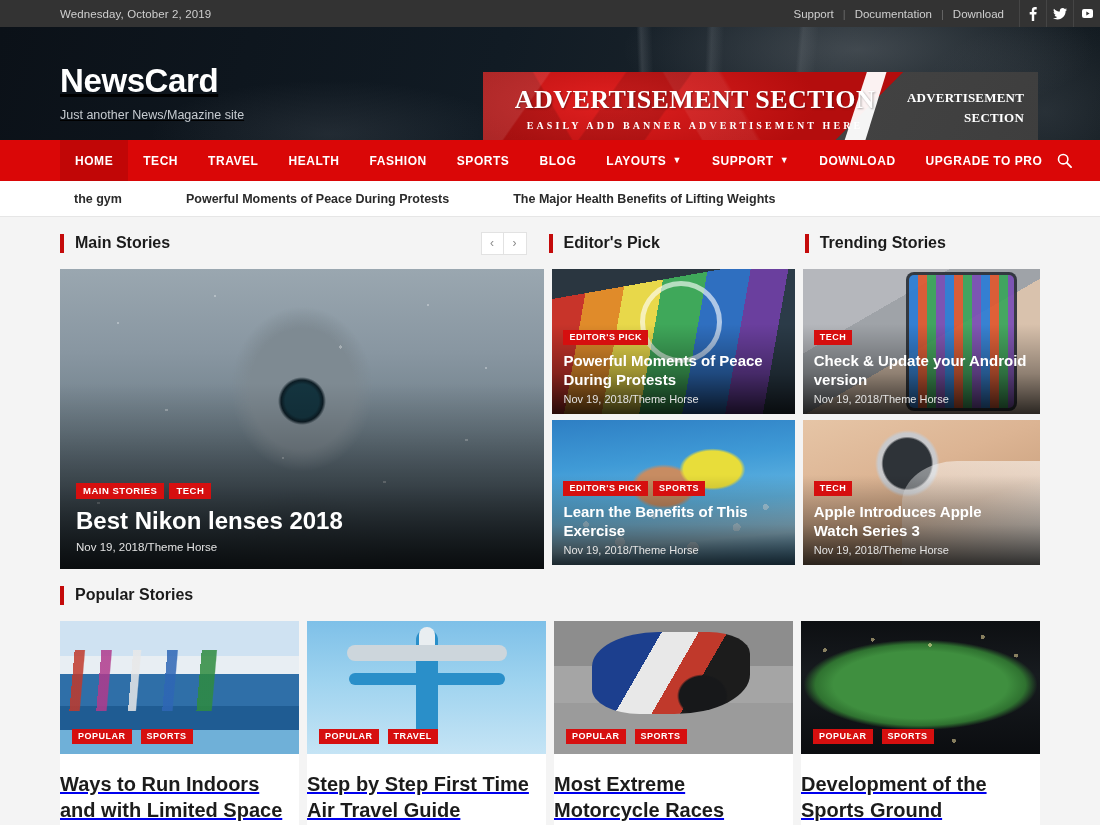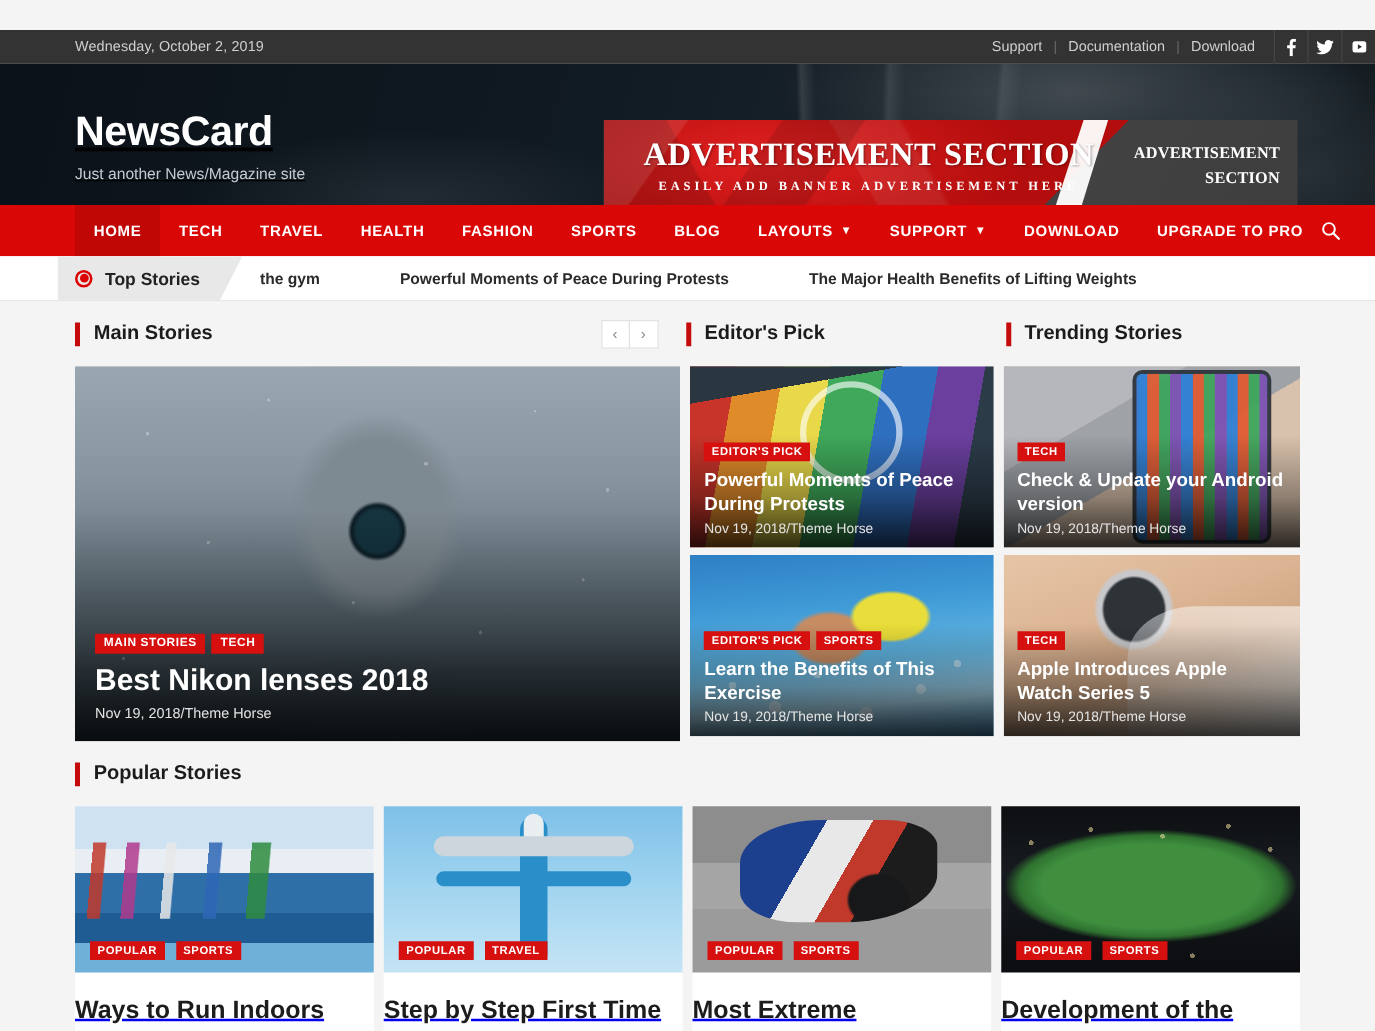--- a/index.html
+++ b/index.html
@@ -6,21 +6,21 @@
   html, body {
     width: 1100px; height: 825px;
     font-family: "Liberation Sans", sans-serif;
     background: #f4f4f4; overflow: hidden;
   }
 
   
   .topbar {
     height: 27px; background: #333333; color: #cfcfcf;
     display: flex; align-items: center; justify-content: space-between;
-    font-size: 11.5px; padding-left: 60px; margin-top: 24px;
+    font-size: 11.5px; padding-left: 60px;
   }
   .topbar-date { letter-spacing: .1px; }
   .topbar-right { display: flex; align-items: center; height: 27px; }
   .topbar-links { display: flex; align-items: center; gap: 0; }
   .topbar-links a {
     color: #cfcfcf; text-decoration: none; font-size: 11.5px; padding: 0 9px;
   }
   .topbar-sep { color: #6a6a6a; font-size: 11px; }
   .social { display: flex; height: 27px; margin-left: 6px; }
   .social span {
@@ -441,26 +441,20 @@
     </a>
   <div class="nav-search">
     <svg width="15" height="15" viewBox="0 0 16 16">
         <circle cx="6.6" cy="6.6" r="5" fill="none" stroke="#fff" stroke-width="1.7"></circle>
         <line x1="10.3" y1="10.3" x2="15" y2="15" stroke="#fff" stroke-width="1.9" stroke-linecap="round"></line>
       </svg>
   </div>
 </div>
 
 <div class="ticker">
-  <div class="ticker-label">
-    <span class="ticker-dot">
-        <i></i>
-      </span>
-    <span class="ticker-label-text">Top Stories</span>
-  </div>
   <div class="ticker-items">
     <a href="#">the gym</a>
     <a href="#">Powerful Moments of Peace During Protests</a>
     <a href="#">The Major Health Benefits of Lifting Weights</a>
 
   </div>
 </div>
 
 <div class="content">
 
@@ -535,21 +529,21 @@
           <span class="card-meta" style="display: block;">Nov 19, 2018/Theme Horse</span>
         </span>
       </a>
       <a class="card sm-card" href="#">
         <span class="card-img ph-watch"></span>
         <span class="card-shade"></span>
         <span class="card-body">
           <span class="cats">
             <span class="cat">TECH</span>
           </span>
-          <span class="card-title" style="display: block;">Apple Introduces Apple Watch Series 5</span>
+          <span class="card-title" style="display: block;">Apple Introduces Apple Watch Series 3</span>
           <span class="card-meta" style="display: block;">Nov 19, 2018/Theme Horse</span>
         </span>
       </a>
     </div>
   </div>
 
   <div class="sect-head-row">
     <div class="sect-title">Popular Stories</div>
   </div>
 

